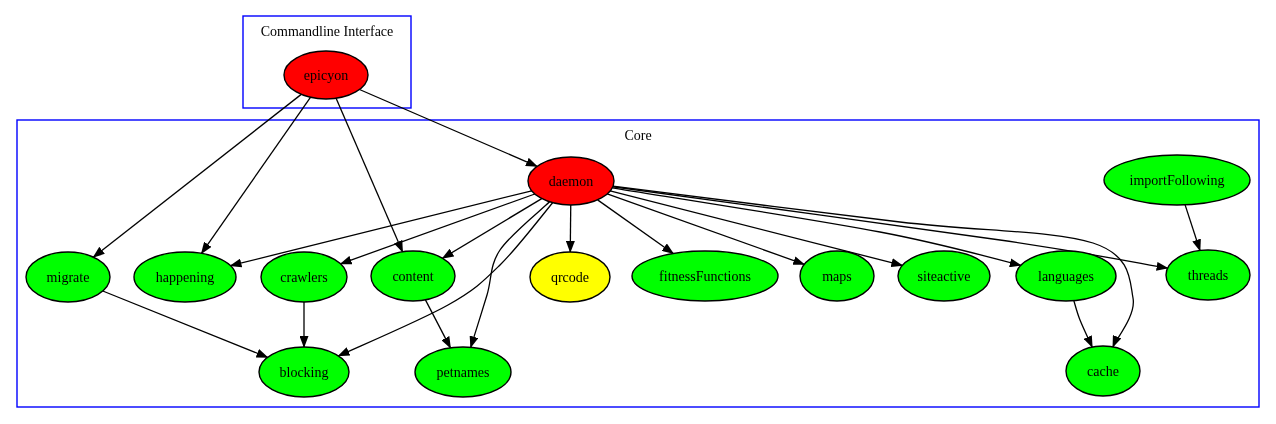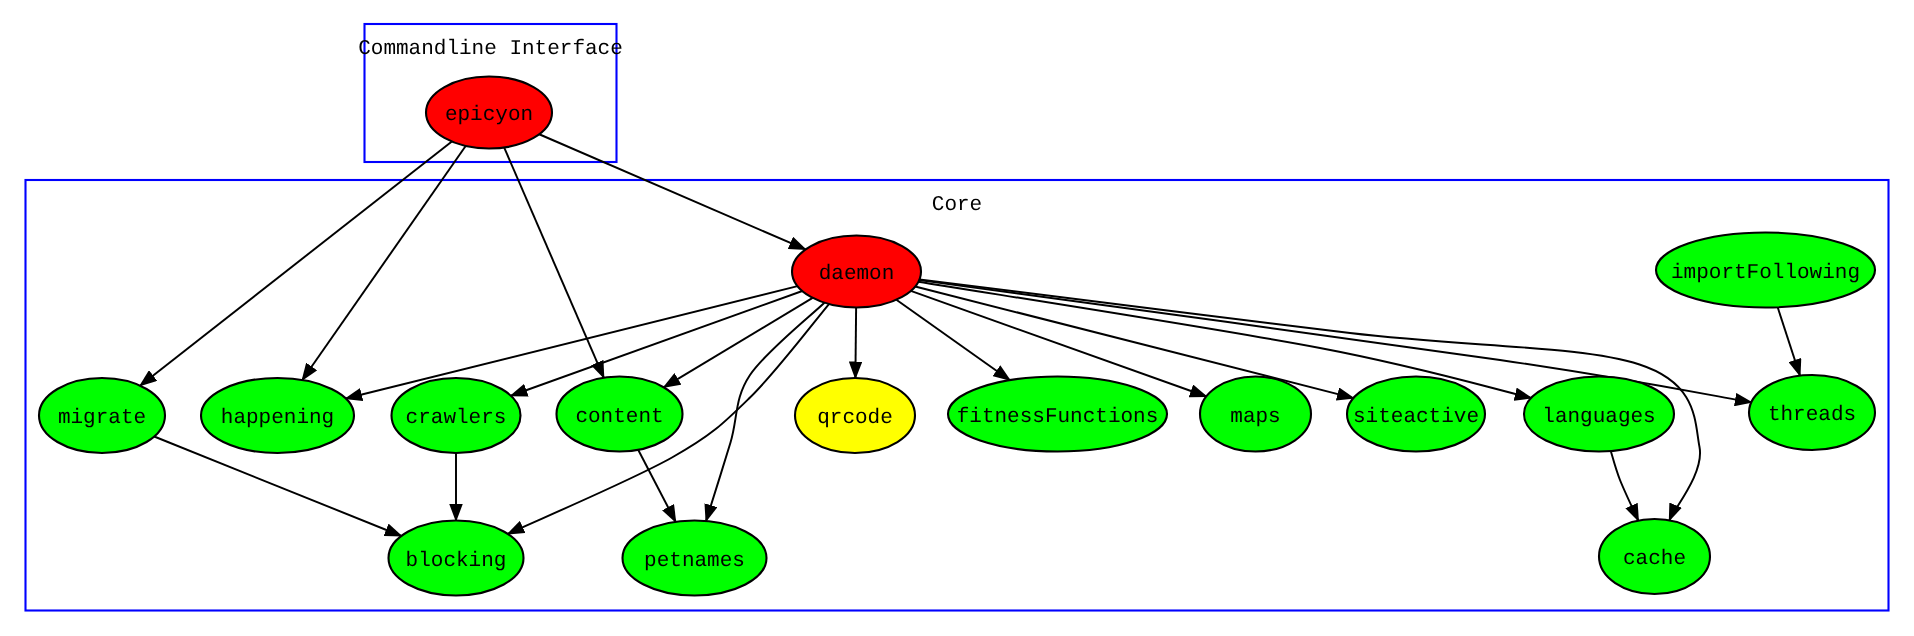--- a/index.html
+++ b/index.html
@@ -1,17 +1,17 @@
 <!DOCTYPE html>
 <html><head>
 <meta charset="utf-8">
 <style>
   html,body{margin:0;padding:0;background:#ffffff;}
   .stage{position:relative;width:1276px;height:424px;background:#ffffff;overflow:hidden;
-         font-family:Liberation Mono, monospace;}
+         font-family:Liberation Serif, serif;}
   svg{display:block;}
   .cluster-box{fill:none;stroke-width:1.4px;}
   .cluster-label{font-size:14px;fill:#000000;text-anchor:middle;}
   .edge{fill:none;stroke:#000000;stroke-width:1.3px;}
   .node-ellipse{stroke:#000000;stroke-width:1.4px;}
   .node-label{font-size:14px;fill:#000000;text-anchor:middle;}
 </style>
 </head>
 <body>
 

